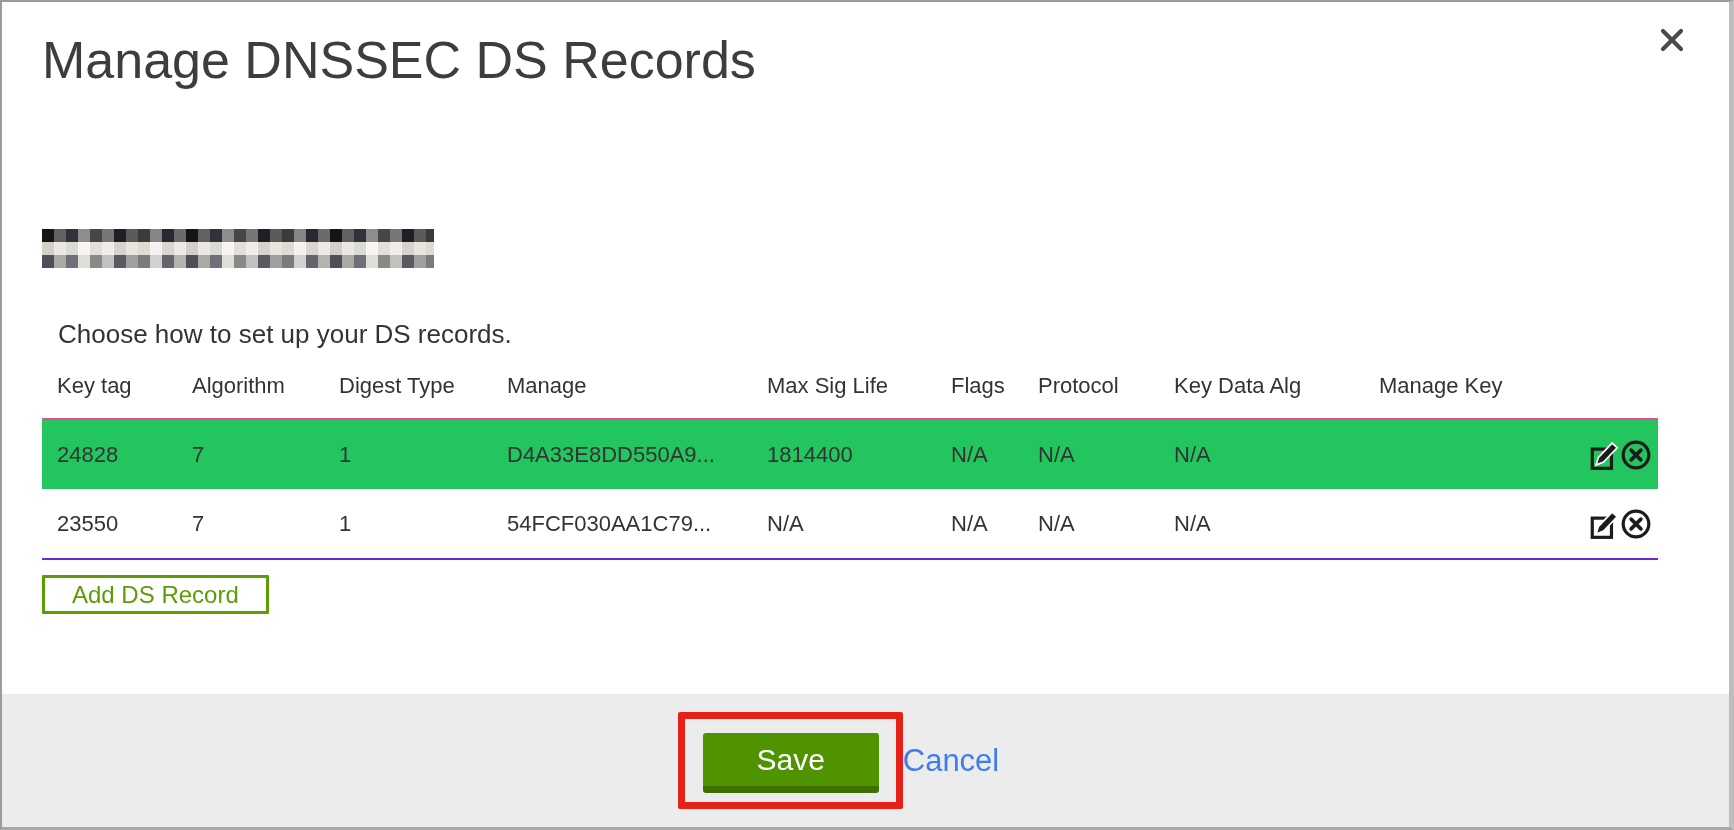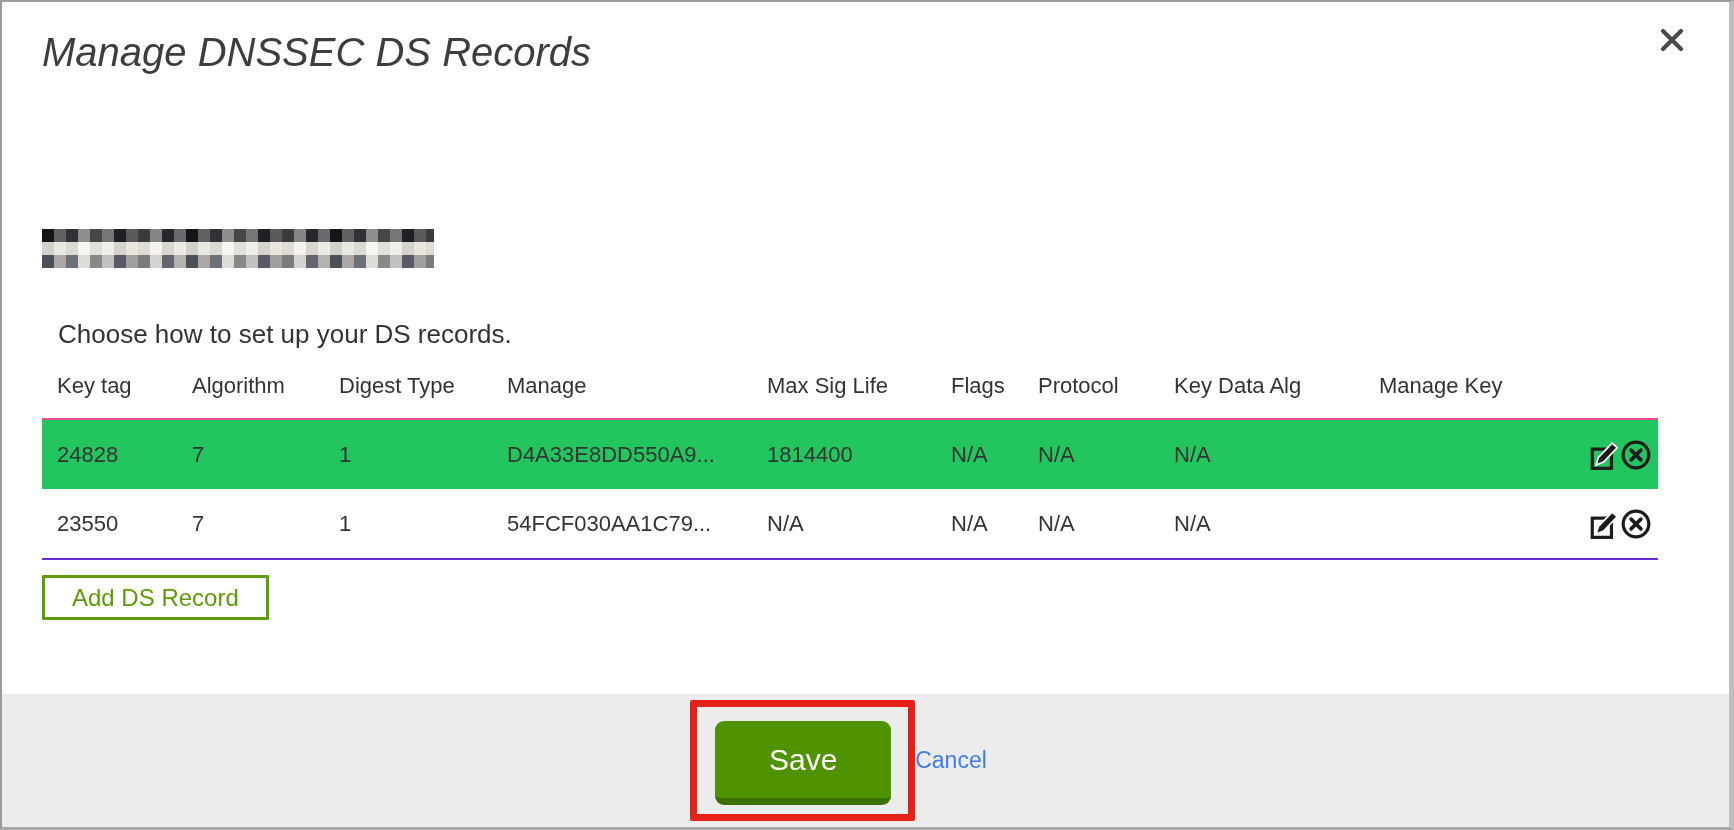--- a/index.html
+++ b/index.html
@@ -8,23 +8,22 @@
     position: relative;
     width: 1734px; height: 830px;
     background: #fff;
     border: 2px solid #9b9b9b;
     border-right: 5px solid #bdbdbd;
     border-bottom: 3px solid #a8a8a8;
     overflow: hidden;
   }
   .page-title {
     position: absolute; top: 28px; left: 40px;
-    font-size: 40px; font-weight: 400; color: #3d3d3d;
+    font-size: 52px; font-weight: 400; color: #3d3d3d;
     letter-spacing: 0px;
-    font-style: italic;
   }
   .close-btn {
     position: absolute; top: 22px; right: 40px;
     width: 34px; height: 34px;
     background: none; border: none; cursor: pointer;
     display: flex; align-items: center; justify-content: center;
   }
   .redacted-domain {
     position: absolute; top: 227px; left: 40px;
     width: 392px; height: 39px;
@@ -61,45 +60,45 @@
   table.ds-table tbody tr.row-even { background: #ffffff; }
   table.ds-table tbody tr:last-child td { border-bottom: 2px solid #6d28d9; }
   td.actions { text-align: right; padding-right: 10px; }
   .icon-btn {
     background: none; border: none; padding: 0; cursor: pointer;
     display: inline-block; vertical-align: middle; line-height: 0;
   }
   .icon-btn svg { display: inline-block; }
   .add-btn {
     position: absolute; top: 573px; left: 40px;
-    height: 45px; padding: 0 27px;
+    height: 39px; padding: 0 27px;
     background: #fff; border: 3px solid #5c9c04; border-radius: 1px;
     color: #5c9c04; font-size: 24px; font-family: "Liberation Sans", sans-serif;
     cursor: pointer;
   }
   .footer {
     position: absolute; left: 0; right: 0; bottom: 0; height: 133px;
     background: #ececec;
     display: flex; align-items: center; justify-content: center;
   }
   .annotation-box {
     border: 7px solid #e62117; border-radius: 2px;
     padding: 14px 17px 9px 18px;
     margin-left: -54px; 
   }
   .save-btn {
-    width: 176px; height: 84px;
+    width: 176px; height: 60px;
     background: #4f9400; border: none; border-bottom: 7px solid #3c7000;
-    border-radius: 9px;
+    border-radius: 3px;
     color: #fff; font-size: 30px; font-family: "Liberation Sans", sans-serif;
     cursor: pointer;
   }
   .cancel-link {
     margin-left: 0;
-    color: #3e7cf0; font-size: 23px; text-decoration: none; cursor: pointer;
+    color: #3e7cf0; font-size: 31px; text-decoration: none; cursor: pointer;
   }
 </style>
 </head>
 <body>
 
 <div class="dialog">
 
   <h1 class="page-title">Manage DNSSEC DS Records</h1>
 
   <button class="close-btn">

